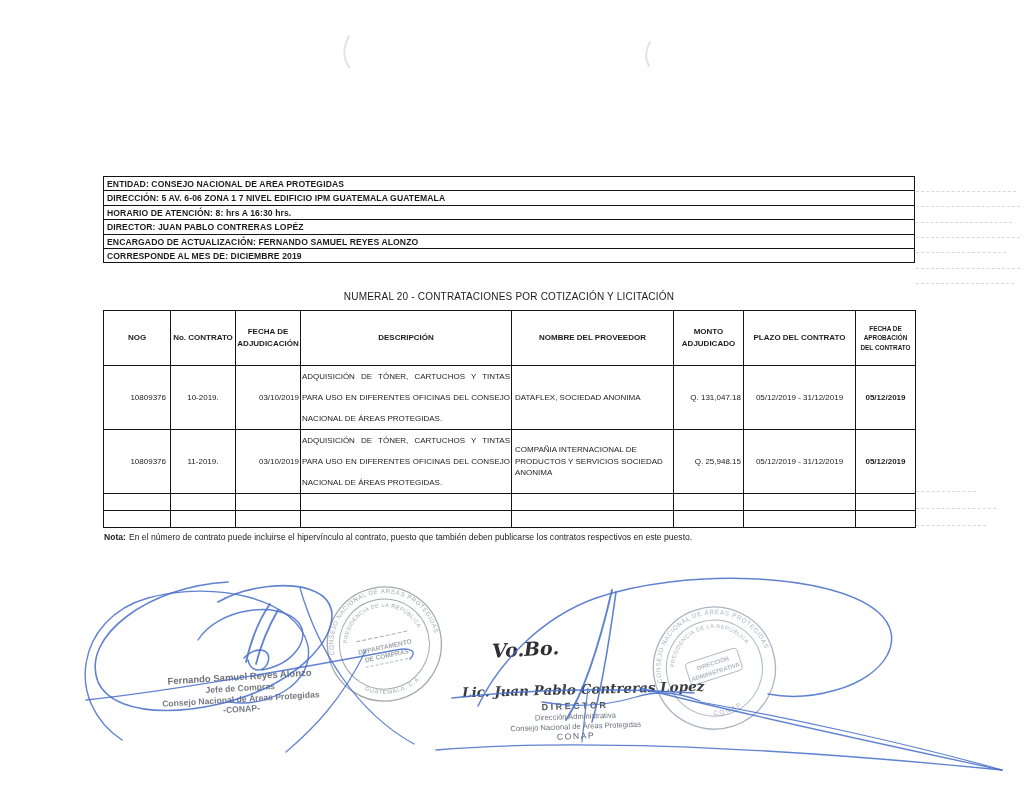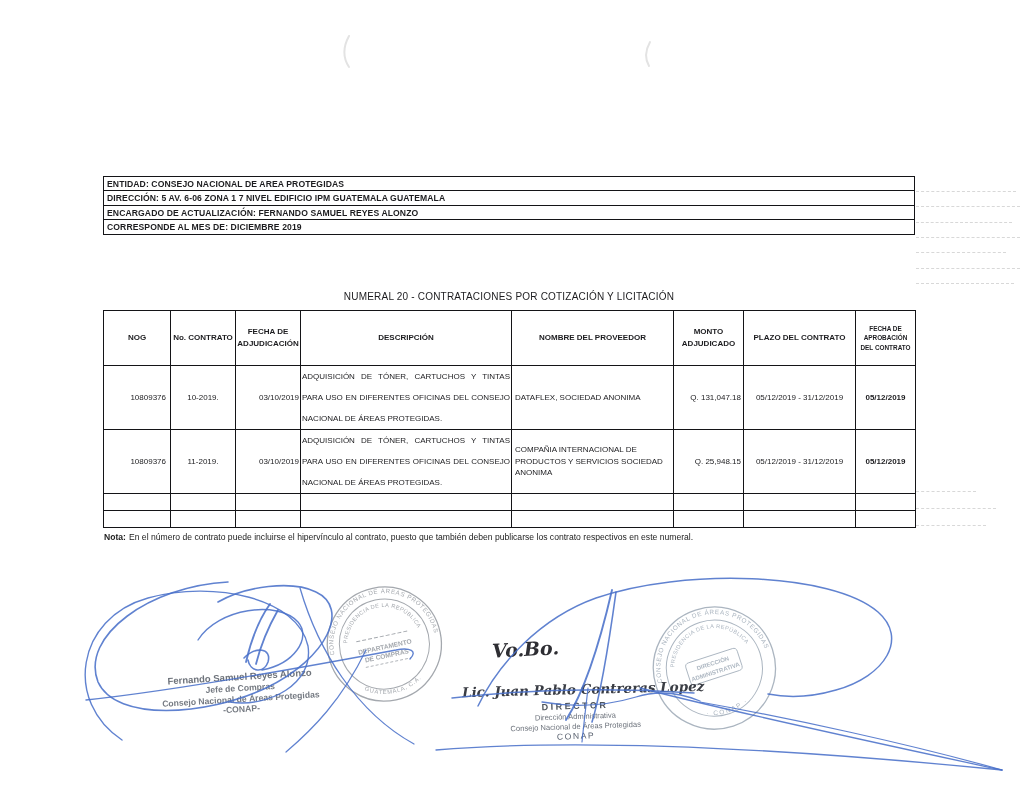--- a/index.html
+++ b/index.html
@@ -134,20 +134,22 @@
     <div class="scan-line" style="left:916px;top:268px;width:104px;"></div>
     <div class="scan-line" style="left:916px;top:283px;width:98px;"></div>
     <div class="scan-line" style="left:916px;top:491px;width:60px;"></div>
     <div class="scan-line" style="left:916px;top:508px;width:80px;"></div>
     <div class="scan-line" style="left:916px;top:525px;width:70px;"></div>
   </div>
 
   <div class="entity-table">
     <div class="entity-row">ENTIDAD: CONSEJO NACIONAL DE AREA PROTEGIDAS</div>
     <div class="entity-row">DIRECCIÓN: 5 AV. 6-06 ZONA 1 7 NIVEL EDIFICIO IPM GUATEMALA GUATEMALA</div>
+    <div class="entity-row">HORARIO DE ATENCIÓN: 8: hrs A 16:30 hrs.</div>
+    <div class="entity-row">DIRECTOR: JUAN PABLO CONTRERAS LOPÉZ</div>
     <div class="entity-row">ENCARGADO DE ACTUALIZACIÓN: FERNANDO SAMUEL REYES ALONZO</div>
     <div class="entity-row">CORRESPONDE AL MES DE: DICIEMBRE 2019</div>
   </div>
 
   <div class="doc-title">NUMERAL 20 - CONTRATACIONES POR COTIZACIÓN Y LICITACIÓN</div>
 
   <table class="ct">
     <colgroup>
       <col style="width:67px">
         <col style="width:65px">
@@ -207,21 +209,21 @@
           <td></td>
           <td></td>
           <td></td>
           <td></td>
     </tr>
   </tbody>
     </table>
 
   <div class="note">
     <div>
-      <span class="note-label">Nota:</span><span class="note-body">En el número de contrato puede incluirse el hipervínculo al contrato, puesto que también deben publicarse los contrato respectivos en este numeral.</span>
+      <span class="note-label">Nota:</span><span class="note-body">En el número de contrato puede incluirse el hipervínculo al contrato, puesto que también deben publicarse los contratos respectivos en este puesto.</span>
     </div>
   </div>
 
   <svg class="stamp stamp-left" width="150" height="150" viewBox="0 0 150 150">
     <circle cx="75" cy="72" r="57" stroke-width="1.3"></circle>
     <circle cx="75" cy="72" r="45" stroke-width="1"></circle>
     <path id="lst" class="arcpath" d="M 24 72 A 51 51 0 0 1 126 72"></path>
     <path id="lsb" class="arcpath" d="M 30 95 A 51 51 0 0 0 120 95"></path>
     <path id="lsi" class="arcpath" d="M 38 72 A 37 37 0 0 1 112 72"></path>
     <text font-size="6.2" letter-spacing="0.6"><textPath href="#lst" startOffset="50%" text-anchor="middle">CONSEJO NACIONAL DE ÁREAS PROTEGIDAS</textPath></text>

